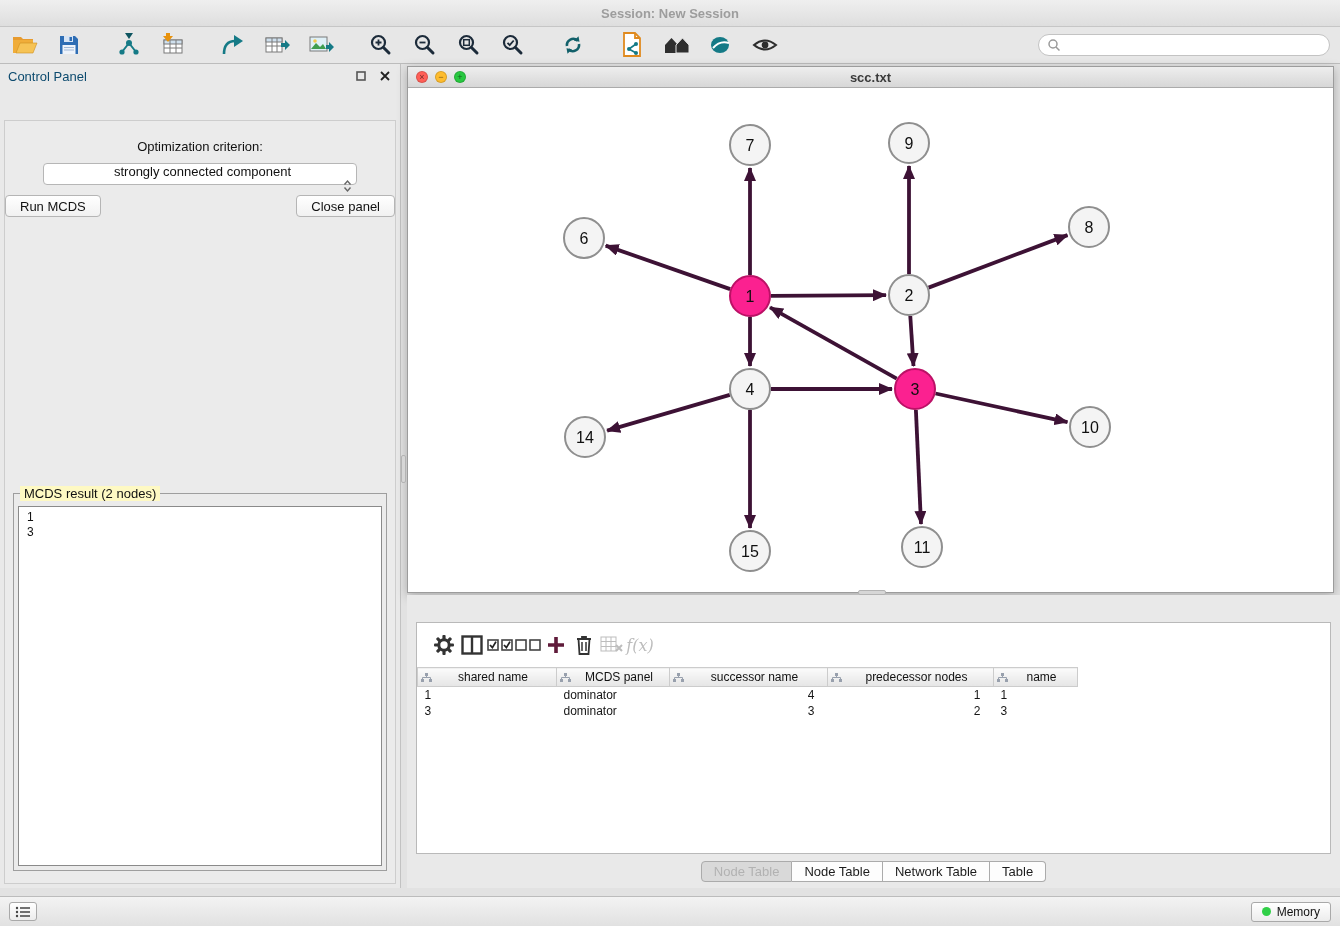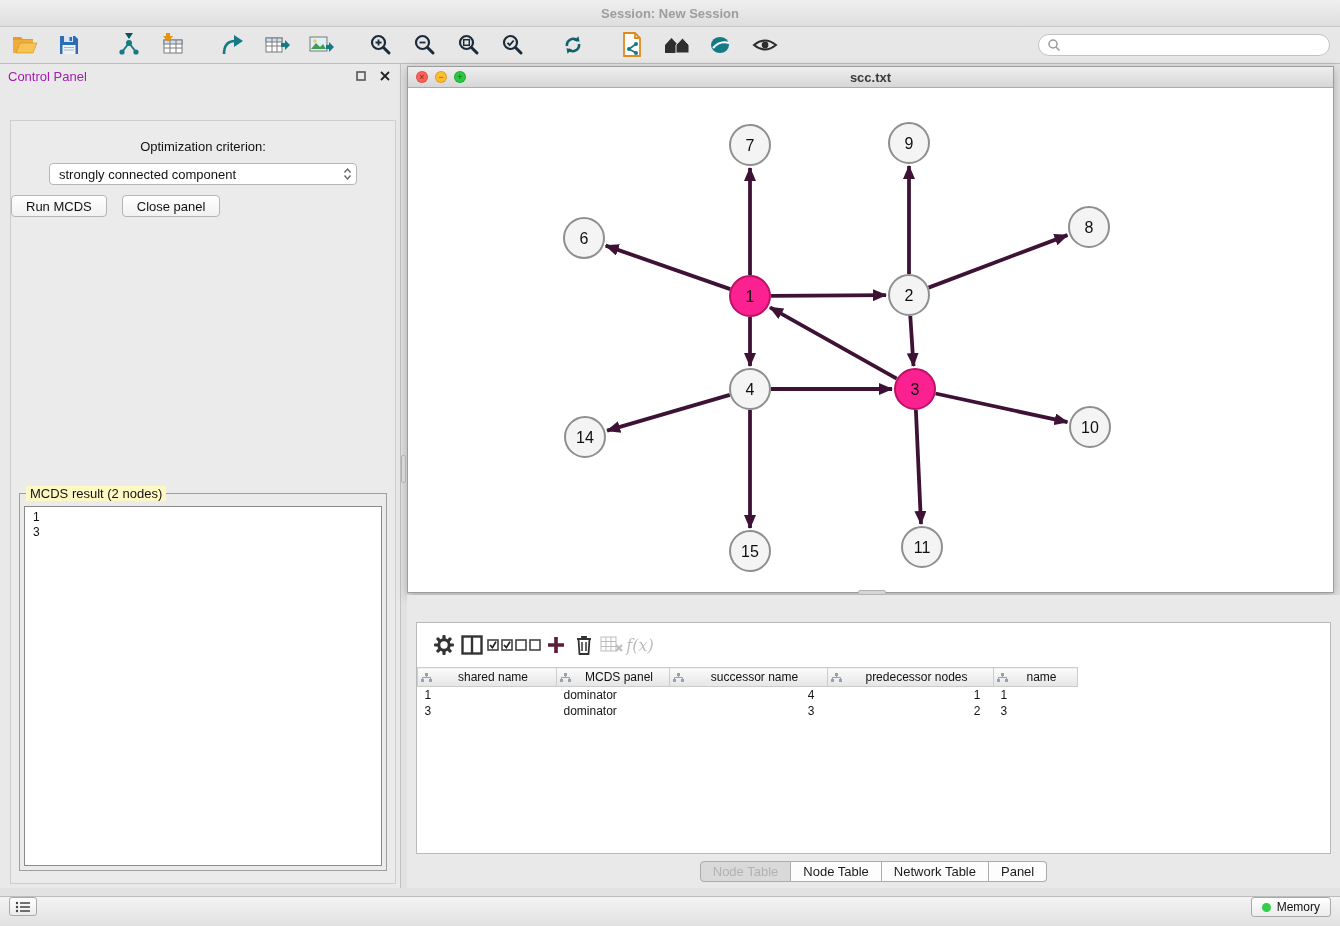--- a/index.html
+++ b/index.html
@@ -18,37 +18,37 @@
     display:flex; align-items:center; padding:0 10px; }
   .tb-group { display:flex; align-items:center; gap:14px; margin-right:30px; }
   .tb-btn { width:30px; height:30px; display:flex; align-items:center; justify-content:center; cursor:pointer; }
   .search-wrap { margin-left:auto; width:292px; height:22px; border:1px solid #c3c3c3;
     border-radius:11px; background:#fff; display:flex; align-items:center; padding:0 8px; gap:6px; }
   .search-wrap input { border:none; outline:none; flex:1; font-size:12px; background:transparent; font-family:inherit; }
 
   
   .control-panel { position:absolute; left:0; top:64px; width:401px; height:824px;
     background:#e9e9e9; border-right:1px solid #c2c2c2; }
-  .panel-header { height:24px; display:flex; align-items:center; padding:0 8px; font-size:13px; color:#a21caf; }
+  .panel-header { height:24px; display:flex; align-items:center; padding:0 8px; font-size:13px; color:#0c4a6e; }
   .win-icons { margin-left:auto; display:flex; gap:10px; align-items:center; }
   .win-icon { width:14px; height:14px; display:flex; align-items:center; justify-content:center; cursor:pointer; }
   .cp-tabs { display:flex; justify-content:center; padding-top:8px; height:32px; }
   .seg-tab { font-size:13px; padding:0 12px; background:#fdfdfd; border:1px solid #ababab; border-left:none;
     color:#1c1c1c; cursor:pointer; height:21px; display:flex; align-items:center; }
   .seg-tab:first-child { border-left:1px solid #ababab; border-radius:4px 0 0 4px; }
   .seg-tab:last-child { border-radius:0 4px 4px 0; }
   .seg-tab.active { background:#d9d9d9; color:#b2b2b2; }
   .cp-body { position:absolute; top:56px; bottom:4px; left:4px; right:4px;
-    background:#ebebeb; border:1px solid #cdcdcd;margin-left:6px; }
+    background:#ebebeb; border:1px solid #cdcdcd; }
   .opt-label { text-align:center; margin-top:18px; font-size:13px; }
   .criterion-select { position:absolute; top:42px; left:38px; right:38px; height:22px;
     background:#fff; border:1px solid #b6b6b6; border-radius:4px; font-size:13px;
-    display:flex; align-items:center; padding:0 4px 0 9px; cursor:pointer; }
+    display:flex; align-items:center; padding:0 4px 0 9px; cursor:pointer;flex-direction:column; }
   .criterion-select .stepper { margin-left:auto; display:flex; }
-  .cp-buttons { position:absolute; top:74px; left:0; right:0; display:flex; justify-content:flex-start; gap:15px; }
+  .cp-buttons { position:absolute; top:74px; left:0; right:0; display:flex; justify-content:space-between; gap:15px; }
   .btn { height:22px; padding:0 14px; background:linear-gradient(#ffffff,#f1f1f1);
     border:1px solid #b5b5b5; border-radius:4px; font-size:13px; display:flex; align-items:center; cursor:pointer; }
   .result-field { position:absolute; left:8px; right:8px; top:372px; bottom:12px; border:1px solid #9e9e9e; }
   .result-legend { position:absolute; top:-8px; left:6px; background:#fef9c3; padding:0 4px; font-size:13px; }
   .result-area { position:absolute; top:12px; left:4px; right:4px; bottom:4px; background:#fff;
     border:1px solid #8a8a8a; font-size:12px; line-height:15px; padding:3px 8px; overflow:auto; }
 
   
   .network-window { position:absolute; left:407px; top:66px; width:927px; height:527px;
     background:#fff; border:1px solid #9c9c9c; box-shadow:0 3px 10px rgba(0,0,0,.25); }
@@ -83,21 +83,21 @@
     white-space:nowrap; overflow:hidden; }
   .data-table th.filler { background:transparent; border:none; }
   .data-table td { height:16px; padding:0 7px; color:#161616; white-space:nowrap; overflow:hidden; }
   .data-table td.right { text-align:right; padding-right:13px; }
   .sort-ic { position:absolute; left:3px; top:4px; }
   .tp-tabs { position:absolute; bottom:6px; left:0; right:0; display:flex; justify-content:center; }
 
   
   .status-bar { position:absolute; left:0; right:0; bottom:0; height:30px;
     background:linear-gradient(#f3f3f3,#e1e1e1); border-top:1px solid #bcbcbc;
-    display:flex; align-items:flex-start; padding:0 9px; }
+    display:flex; align-items:center; padding:0 9px; }
   .sb-left-btn { width:28px; height:19px; border:1px solid #a9a9a9; border-radius:3px;
     background:linear-gradient(#ffffff,#ececec); display:flex; align-items:center; justify-content:center; cursor:pointer; }
   .memory-btn { margin-left:auto; height:20px; border:1px solid #a9a9a9; border-radius:3px;
     background:linear-gradient(#ffffff,#ececec); display:flex; align-items:center; gap:6px;
     padding:0 10px; font-size:12px; cursor:pointer; }
   .mem-dot { width:9px; height:9px; border-radius:50%; background:#30cf47; }
 </style>
 </head>
 <body>
 
@@ -493,21 +493,21 @@
             <td class="left">3</td>
             <td></td>
           </tr>
         </tbody>
     </table>
   </div>
   <div class="tp-tabs">
       <span class="seg-tab active">Node Table</span>
       <span class="seg-tab">Node Table</span>
       <span class="seg-tab">Network Table</span>
-      <span class="seg-tab">Panel</span>
+      <span class="seg-tab">Table</span>
     </div>
 </div>
 
 <div class="status-bar">
   <span class="sb-left-btn">
     <svg width="16" height="12" viewBox="0 0 16 12">
       <circle cx="2" cy="2" r="1.2" fill="#444"></circle>
         <circle cx="2" cy="6" r="1.2" fill="#444"></circle>
         <circle cx="2" cy="10" r="1.2" fill="#444"></circle>
       <path d="M5 2h10M5 6h10M5 10h10" stroke="#444" stroke-width="1.4"></path>

